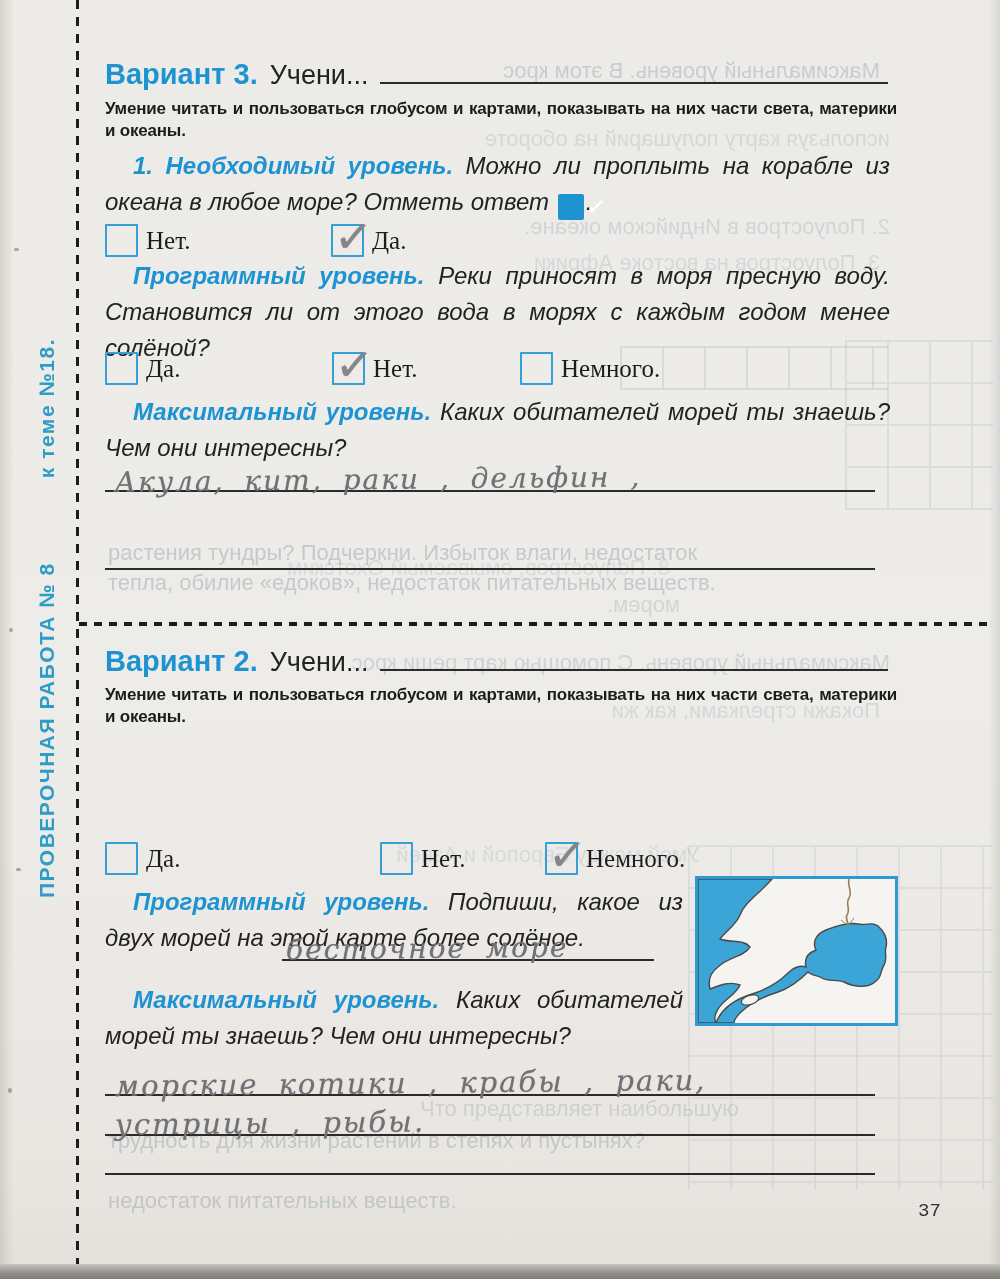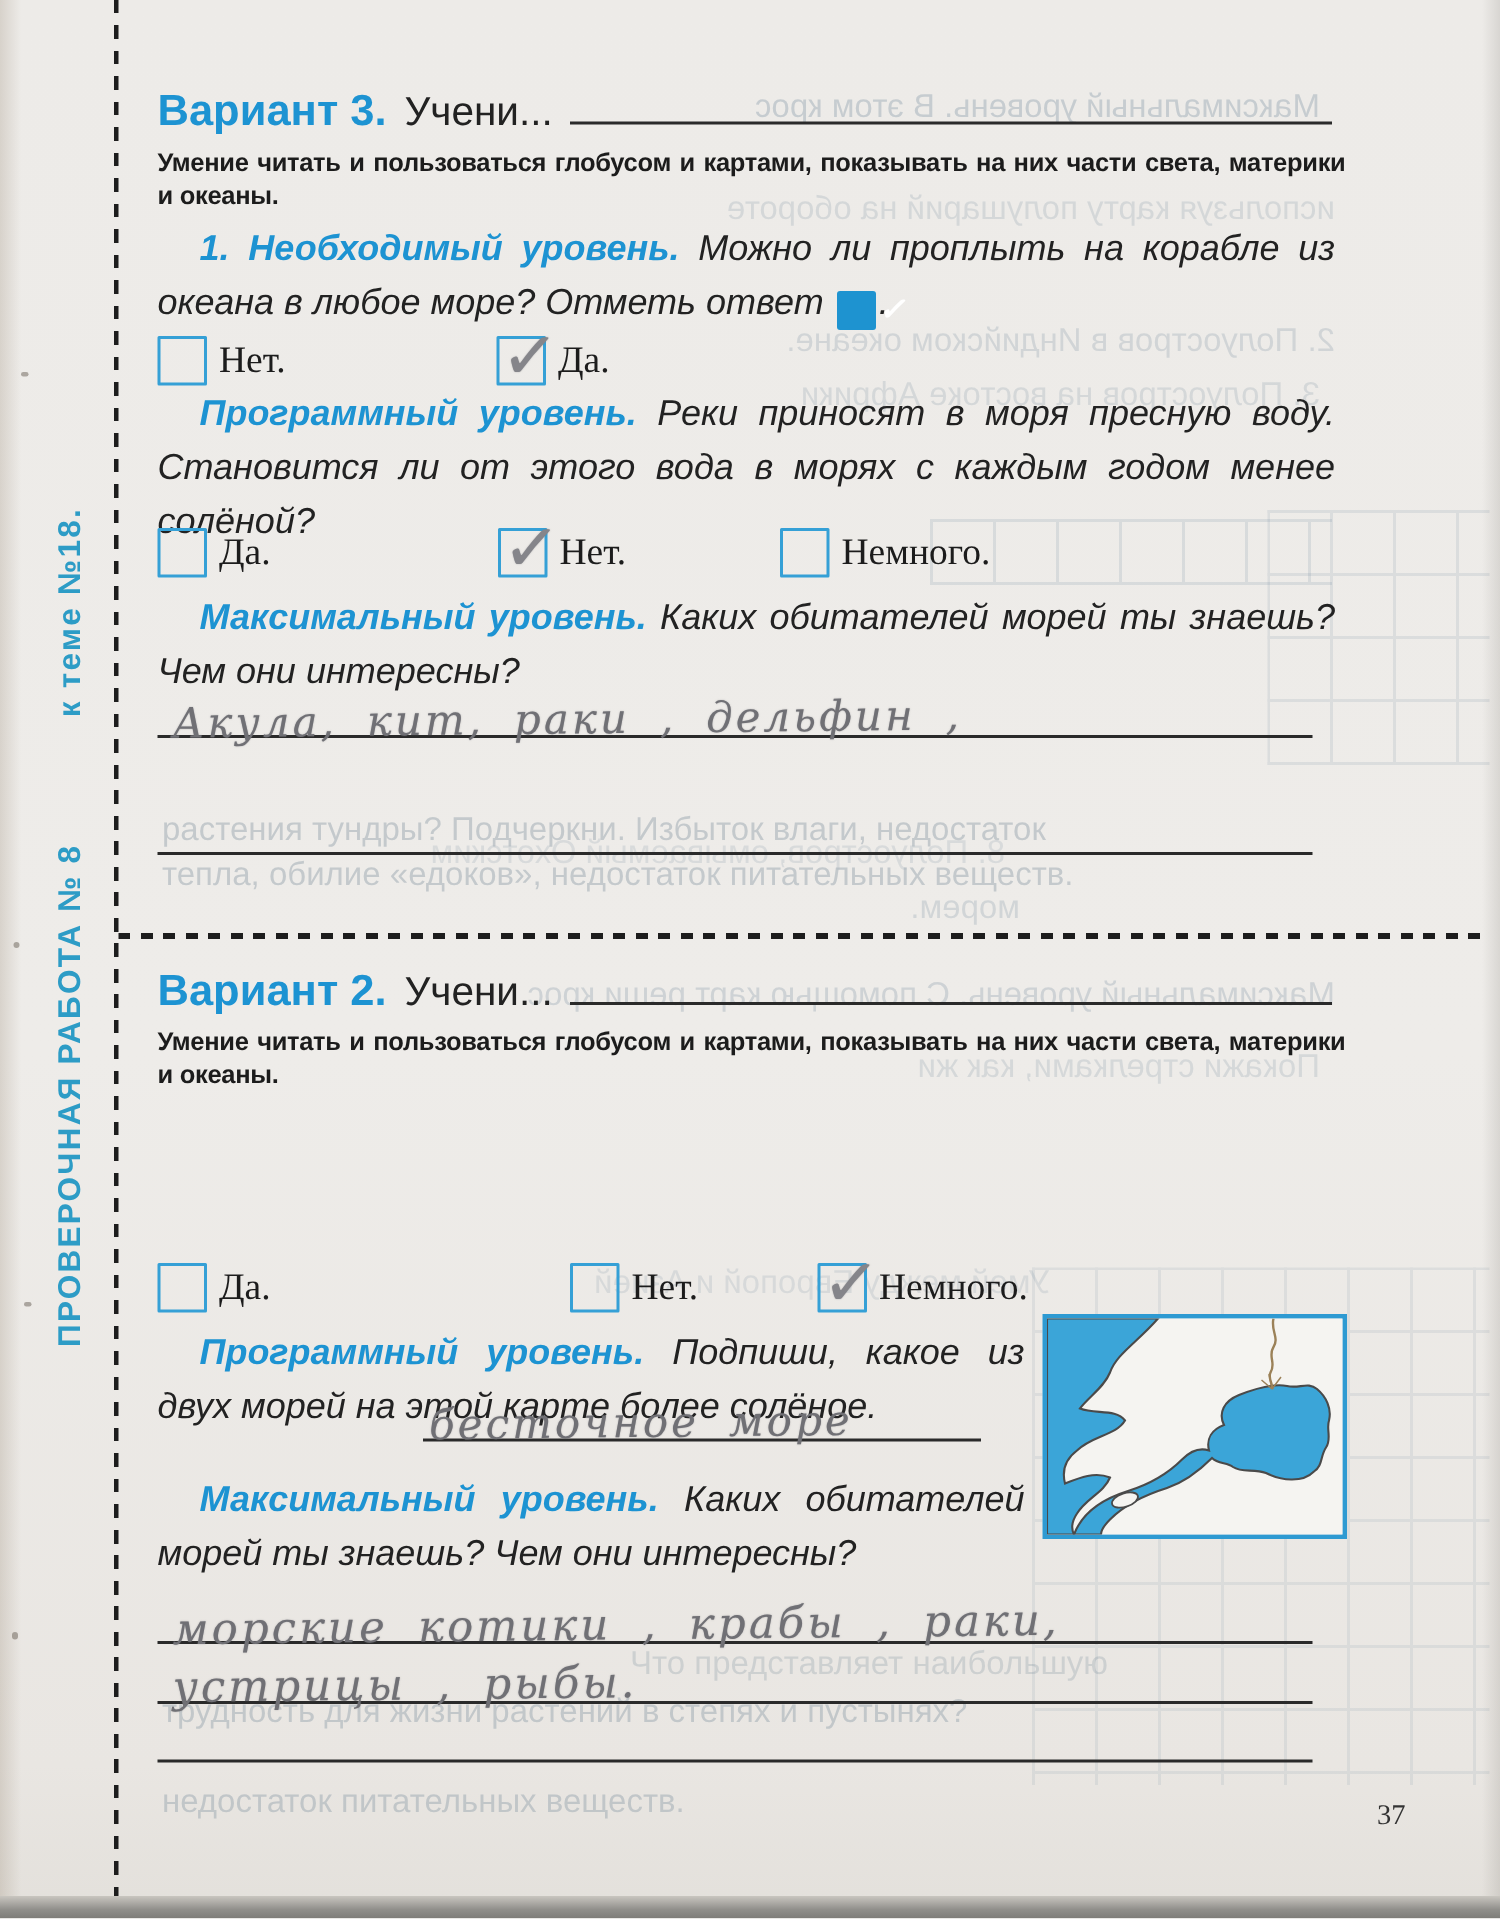--- a/index.html
+++ b/index.html
@@ -52,21 +52,21 @@
         font-family:"DejaVu Sans",sans-serif;transform:rotate(4deg);text-shadow:0 0 1px rgba(120,120,125,.6);}
   .olabel{font-family:"Liberation Serif",serif;font-size:25px;color:#1c1c1c;white-space:nowrap;}
 
   .answer-line{position:absolute;border-bottom:2px solid #2a2a2a;height:34px;}
   .hand{position:absolute;bottom:-6px;left:10px;font-family:"DejaVu Serif",serif;font-style:italic;
         color:#707075;font-size:28px;letter-spacing:2px;word-spacing:9px;white-space:nowrap;
         transform:rotate(-.6deg);text-shadow:0 0 1px rgba(110,110,115,.55);}
 
   .map-box{position:absolute;left:695px;top:876px;width:197px;height:144px;
         border:3px solid #2e9ad2;background:#f5f4f1;}
-  .page-num{position:absolute;left:918px;top:1200px;font-family:Liberation Serif, serif;
+  .page-num{position:absolute;left:918px;top:1200px;font-family:Liberation Mono, monospace;
         font-size:19px;color:#333;}
 </style>
 </head>
 <body>
 
 <div class="scan">
 
   <div class="ghost m" style="left:420px;top:58px;width:460px">Максимальный уровень. В этом крос</div>
   <div class="ghost m" style="left:240px;top:126px;width:650px;opacity:.35">используя карту полушарий на обороте</div>
   <div class="ghost m" style="left:430px;top:214px;width:460px;opacity:.4">2. Полуостров в Индийском океане.</div>

